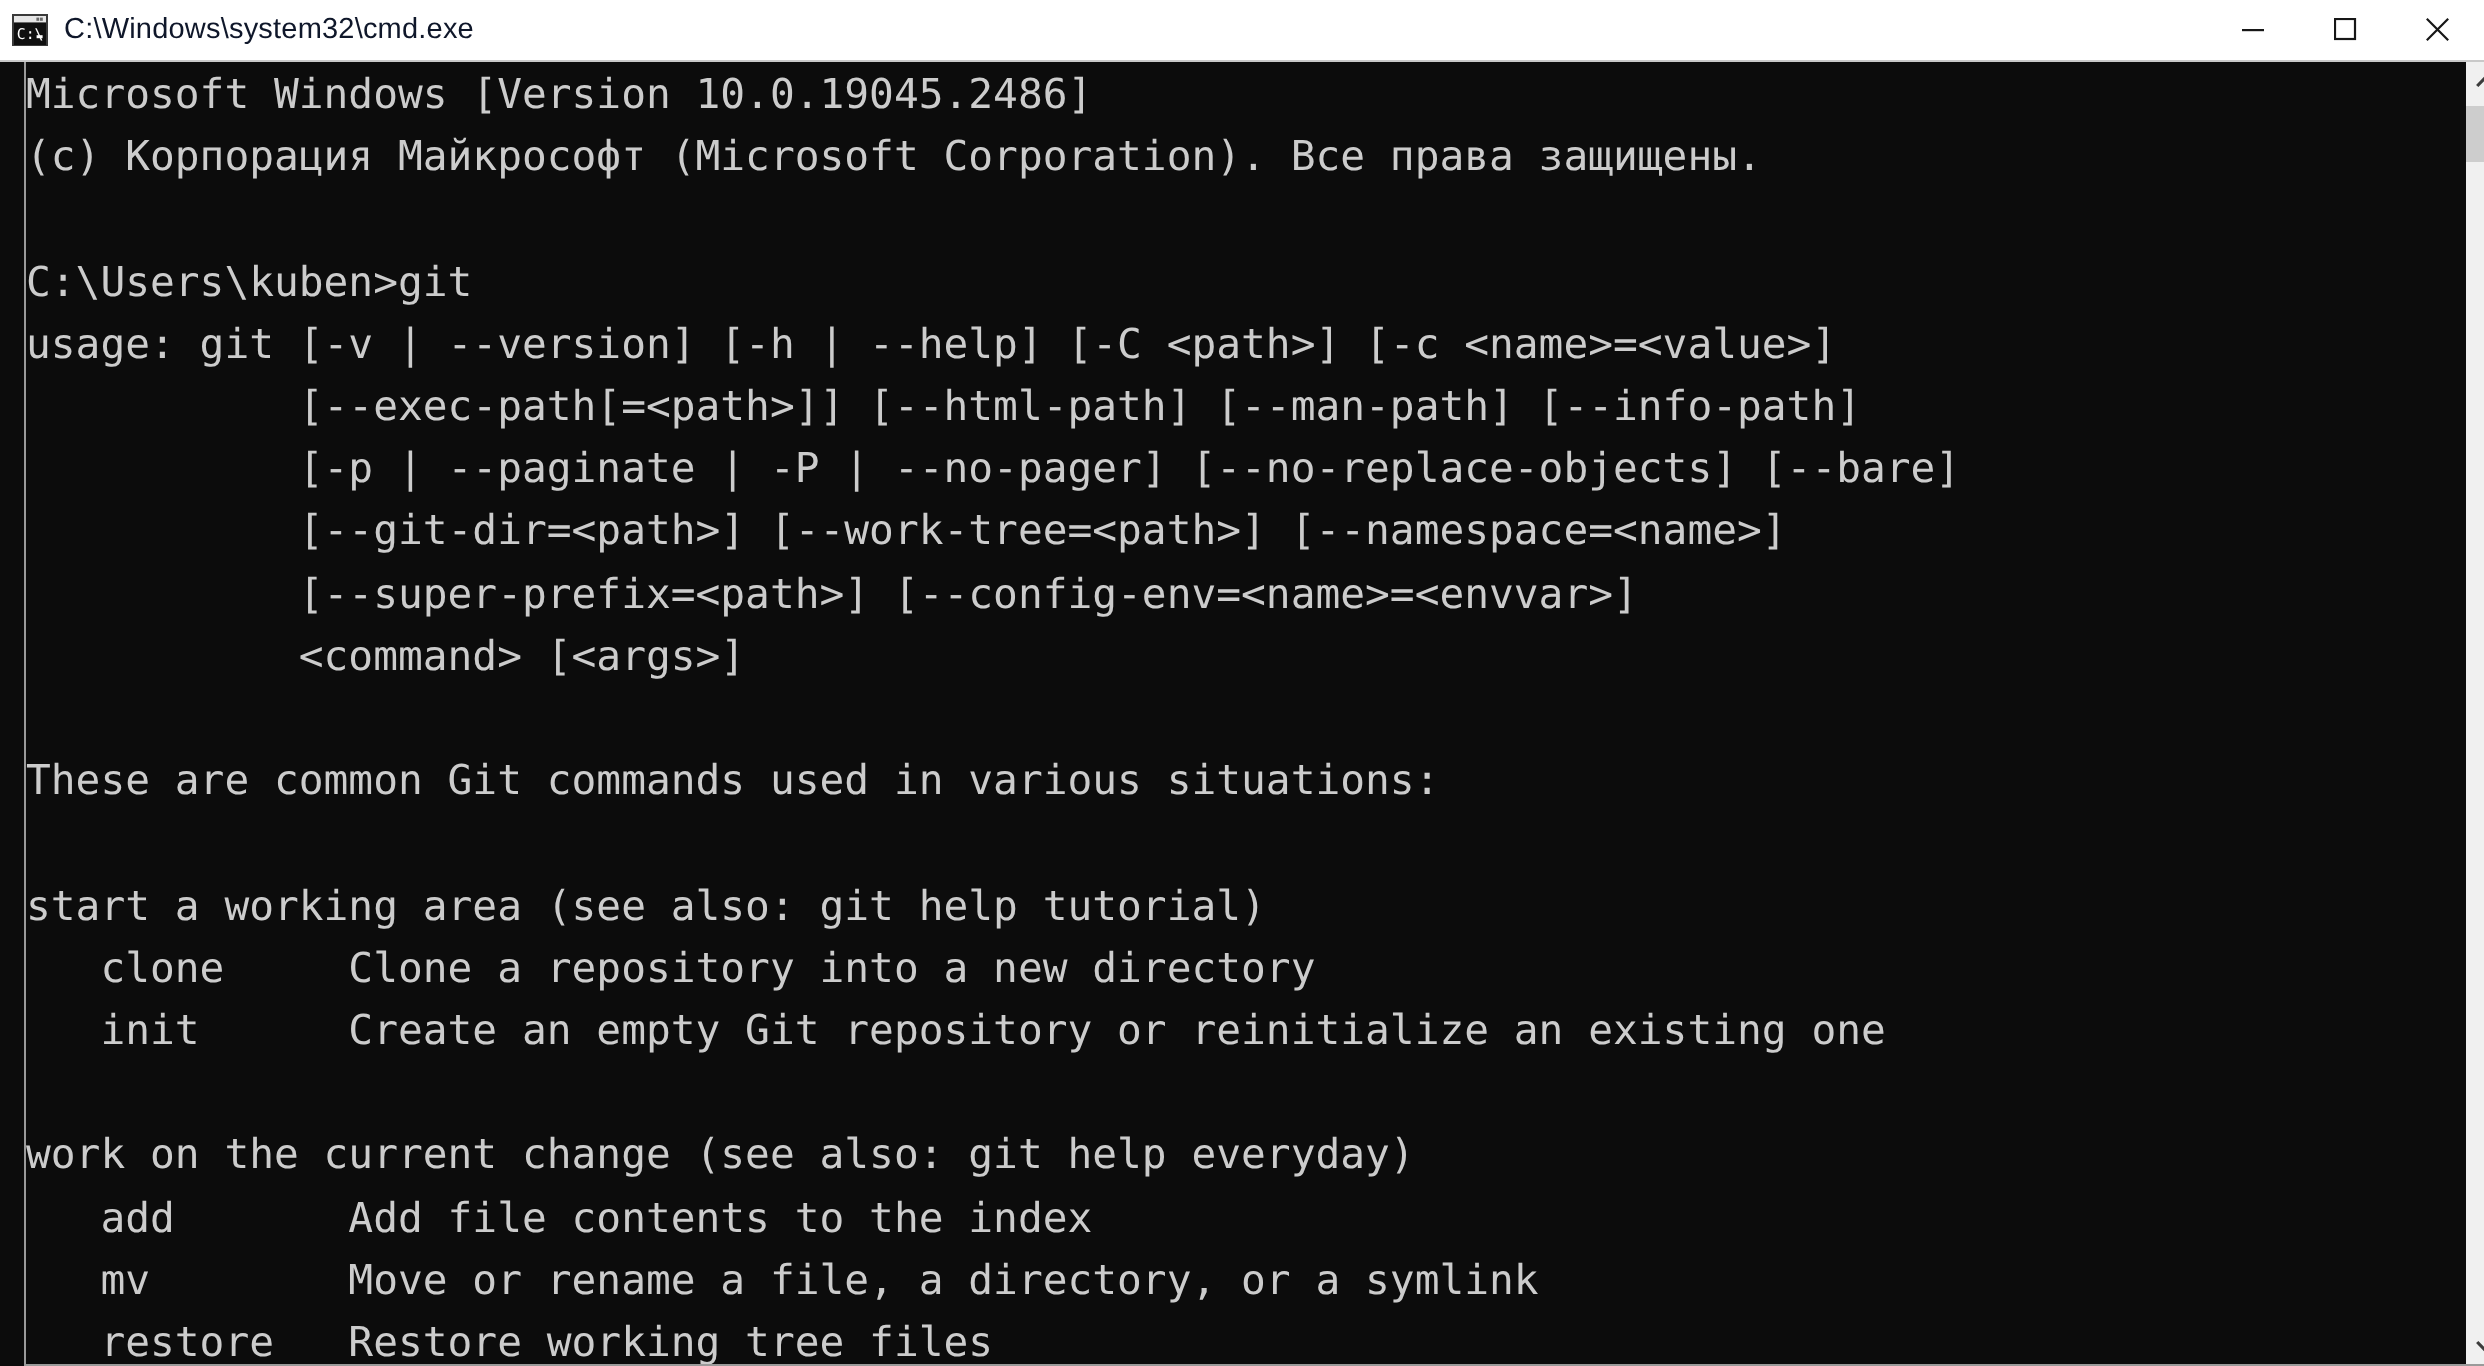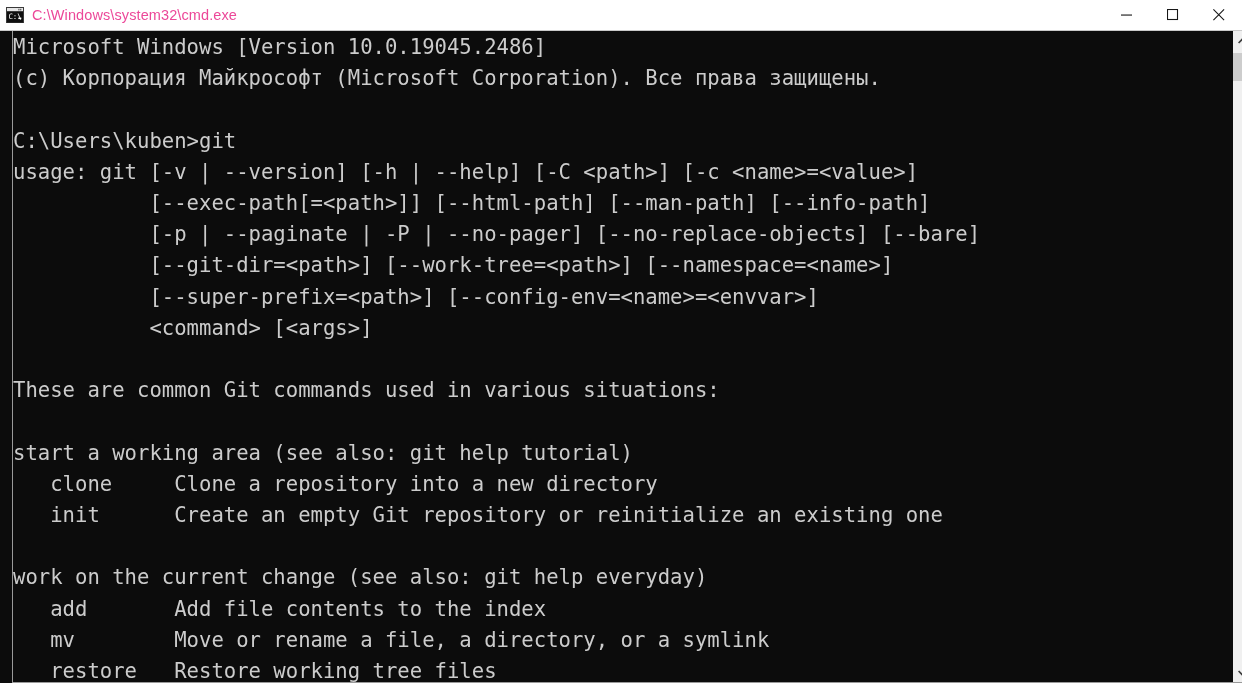--- a/index.html
+++ b/index.html
@@ -44,21 +44,21 @@
   .cmd-icon {
     width: 18px;
     height: 16px;
     margin-right: 8px;
     flex: 0 0 auto;
     position: relative;
   }
   #titlebar-title {
     font-family: "Liberation Sans", sans-serif;
     font-size: 14.5px;
-    color: #ec4899;
+    color: #0f172a;
     white-space: nowrap;
     letter-spacing: 0.1px;
   }
   #window-controls {
     display: flex;
     align-items: stretch;
     height: 30px;
     flex: 0 0 auto;
   }
   .wc-btn {

